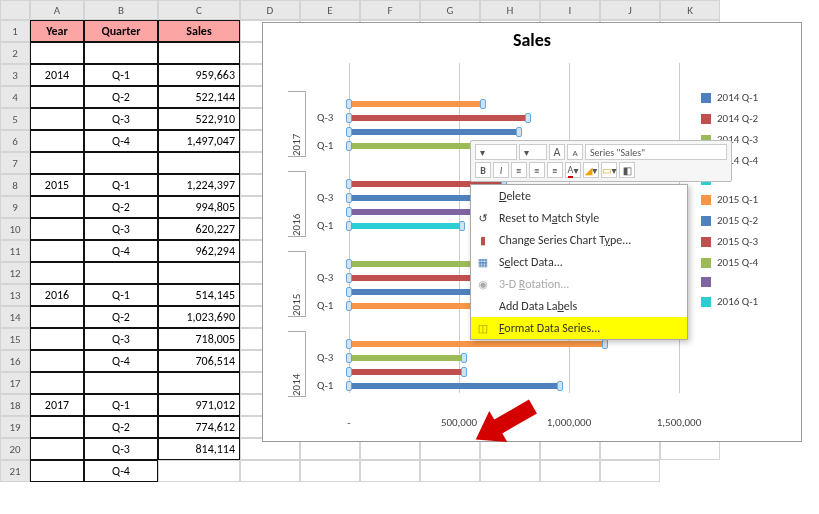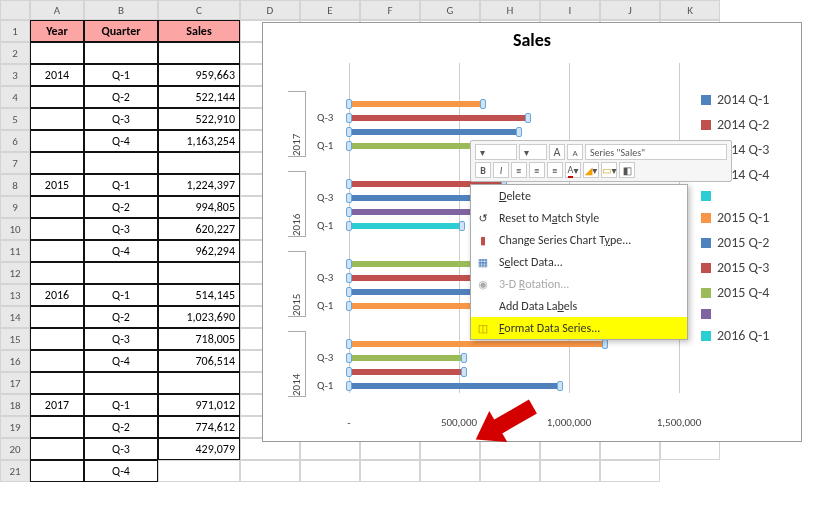--- a/index.html
+++ b/index.html
@@ -16,21 +16,21 @@
   .chart { position: absolute; left: 262px; top: 22px; width: 540px; height: 420px; background: #fff; border: 1px solid #999; }
   .chart-title { text-align: center; font-size: 18px; font-weight: bold; margin-top: 6px; }
   .plot { position: absolute; left: 26px; top: 40px; width: 400px; height: 350px; }
   .grid-v { position: absolute; top: 0; bottom: 20px; width: 1px; background: #ccc; }
   .yearlbl { position: absolute; left: -1px; font-size: 11px; color: #444; writing-mode: vertical-rl; transform: rotate(180deg); padding: 0px 2px; border-left: 1px solid #aaa;border-top:1px solid #aaa;border-bottom:1px solid #aaa;}
   .qlbl { position: absolute; left: 28px; font-size: 11px; color: #444; }
   .bar { position: absolute; height: 6px; left: 60px; border-radius: 0; }
   .bar .dot { position: absolute; top: -2px; right: -3px; width: 6px; height: 10px; border: 1px solid #69a8dd; background: #cfe3f5; border-radius: 2px; }
   .xtick { position: absolute; bottom: -16px; font-size: 11px; color: #444; transform: translateX(-50%); }
   .legend { position: absolute; right: 10px; top: 60px; width: 90px; }
-  .lg { display: flex; align-items: center; gap: 6px; margin: 8px 0; font-size: 14px; color: #444; }
+  .lg { display: flex; align-items: center; gap: 6px; margin: 8px 0; font-size: 11px; color: #444; }
   .lg .sw { width: 10px; height: 10px; }
   .minitb { position: absolute; left: 470px; top: 140px; width: 262px; height: 42px; background: #f6f6f6; border: 1px solid #bcbcbc; border-radius: 2px; display:flex; flex-direction:column; padding:2px 4px;}
   .minitb-row { display:flex; align-items:center; gap:2px; height: 18px;}
   .minitb .btn { border:1px solid #ccc; background:#fff; height:16px; min-width:16px; display:flex; align-items:center; justify-content:center; font-size:10px; color:#555;}
   .minitb .dd { border:1px solid #ccc; background:#fff; height:16px; padding:0 4px; font-size:10px; color:#555; display:flex; align-items:center;}
   .ctxmenu { position: absolute; left: 470px; top: 184px; width: 218px; background: #fff; border: 1px solid #aaa; box-shadow: 2px 2px 6px rgba(0,0,0,0.25); }
   .ctxmenu .mi { display: flex; align-items: center; gap: 8px; padding: 4px 10px 4px 28px; font-size: 12px; color: #333; position: relative; height:22px;}
   .ctxmenu .mi.hl { background: #ffff00; }
   .ctxmenu .mi.dis { color: #aaa; }
   .ctxmenu .ic { position: absolute; left: 4px; width: 16px; height: 16px; display:flex; align-items:center; justify-content:center; font-size:11px;}
@@ -112,21 +112,21 @@
       <div class="cell empty"></div>
       <div class="cell empty"></div>
       <div class="cell empty"></div>
       <div class="cell empty"></div>
       <div class="cell empty"></div>
       <div class="cell empty"></div>
       <div class="cell empty"></div>
       <div class="rowhdr">6</div>
       <div class="cell" style="justify-content: center;"></div>
       <div class="cell center">Q-4</div>
-      <div class="cell num">1,163,254</div>
+      <div class="cell num">1,497,047</div>
       <div class="cell empty"></div>
       <div class="cell empty"></div>
       <div class="cell empty"></div>
       <div class="cell empty"></div>
       <div class="cell empty"></div>
       <div class="cell empty"></div>
       <div class="cell empty"></div>
       <div class="cell empty"></div>
       <div class="rowhdr">7</div>
       <div class="cell" style="justify-content: center; border-top: 1px solid rgb(17, 17, 17); border-bottom: 1px solid rgb(17, 17, 17);"></div>
@@ -280,21 +280,21 @@
       <div class="cell empty"></div>
       <div class="cell empty"></div>
       <div class="cell empty"></div>
       <div class="cell empty"></div>
       <div class="cell empty"></div>
       <div class="cell empty"></div>
       <div class="cell empty"></div>
       <div class="rowhdr">20</div>
       <div class="cell" style="justify-content: center;"></div>
       <div class="cell center">Q-3</div>
-      <div class="cell num">429,079</div>
+      <div class="cell num">814,114</div>
       <div class="cell empty"></div>
       <div class="cell empty"></div>
       <div class="cell empty"></div>
       <div class="cell empty"></div>
       <div class="cell empty"></div>
       <div class="cell empty"></div>
       <div class="cell empty"></div>
       <div class="cell empty"></div>
       <div class="rowhdr">21</div>
       <div class="cell" style="justify-content: center;"></div>

